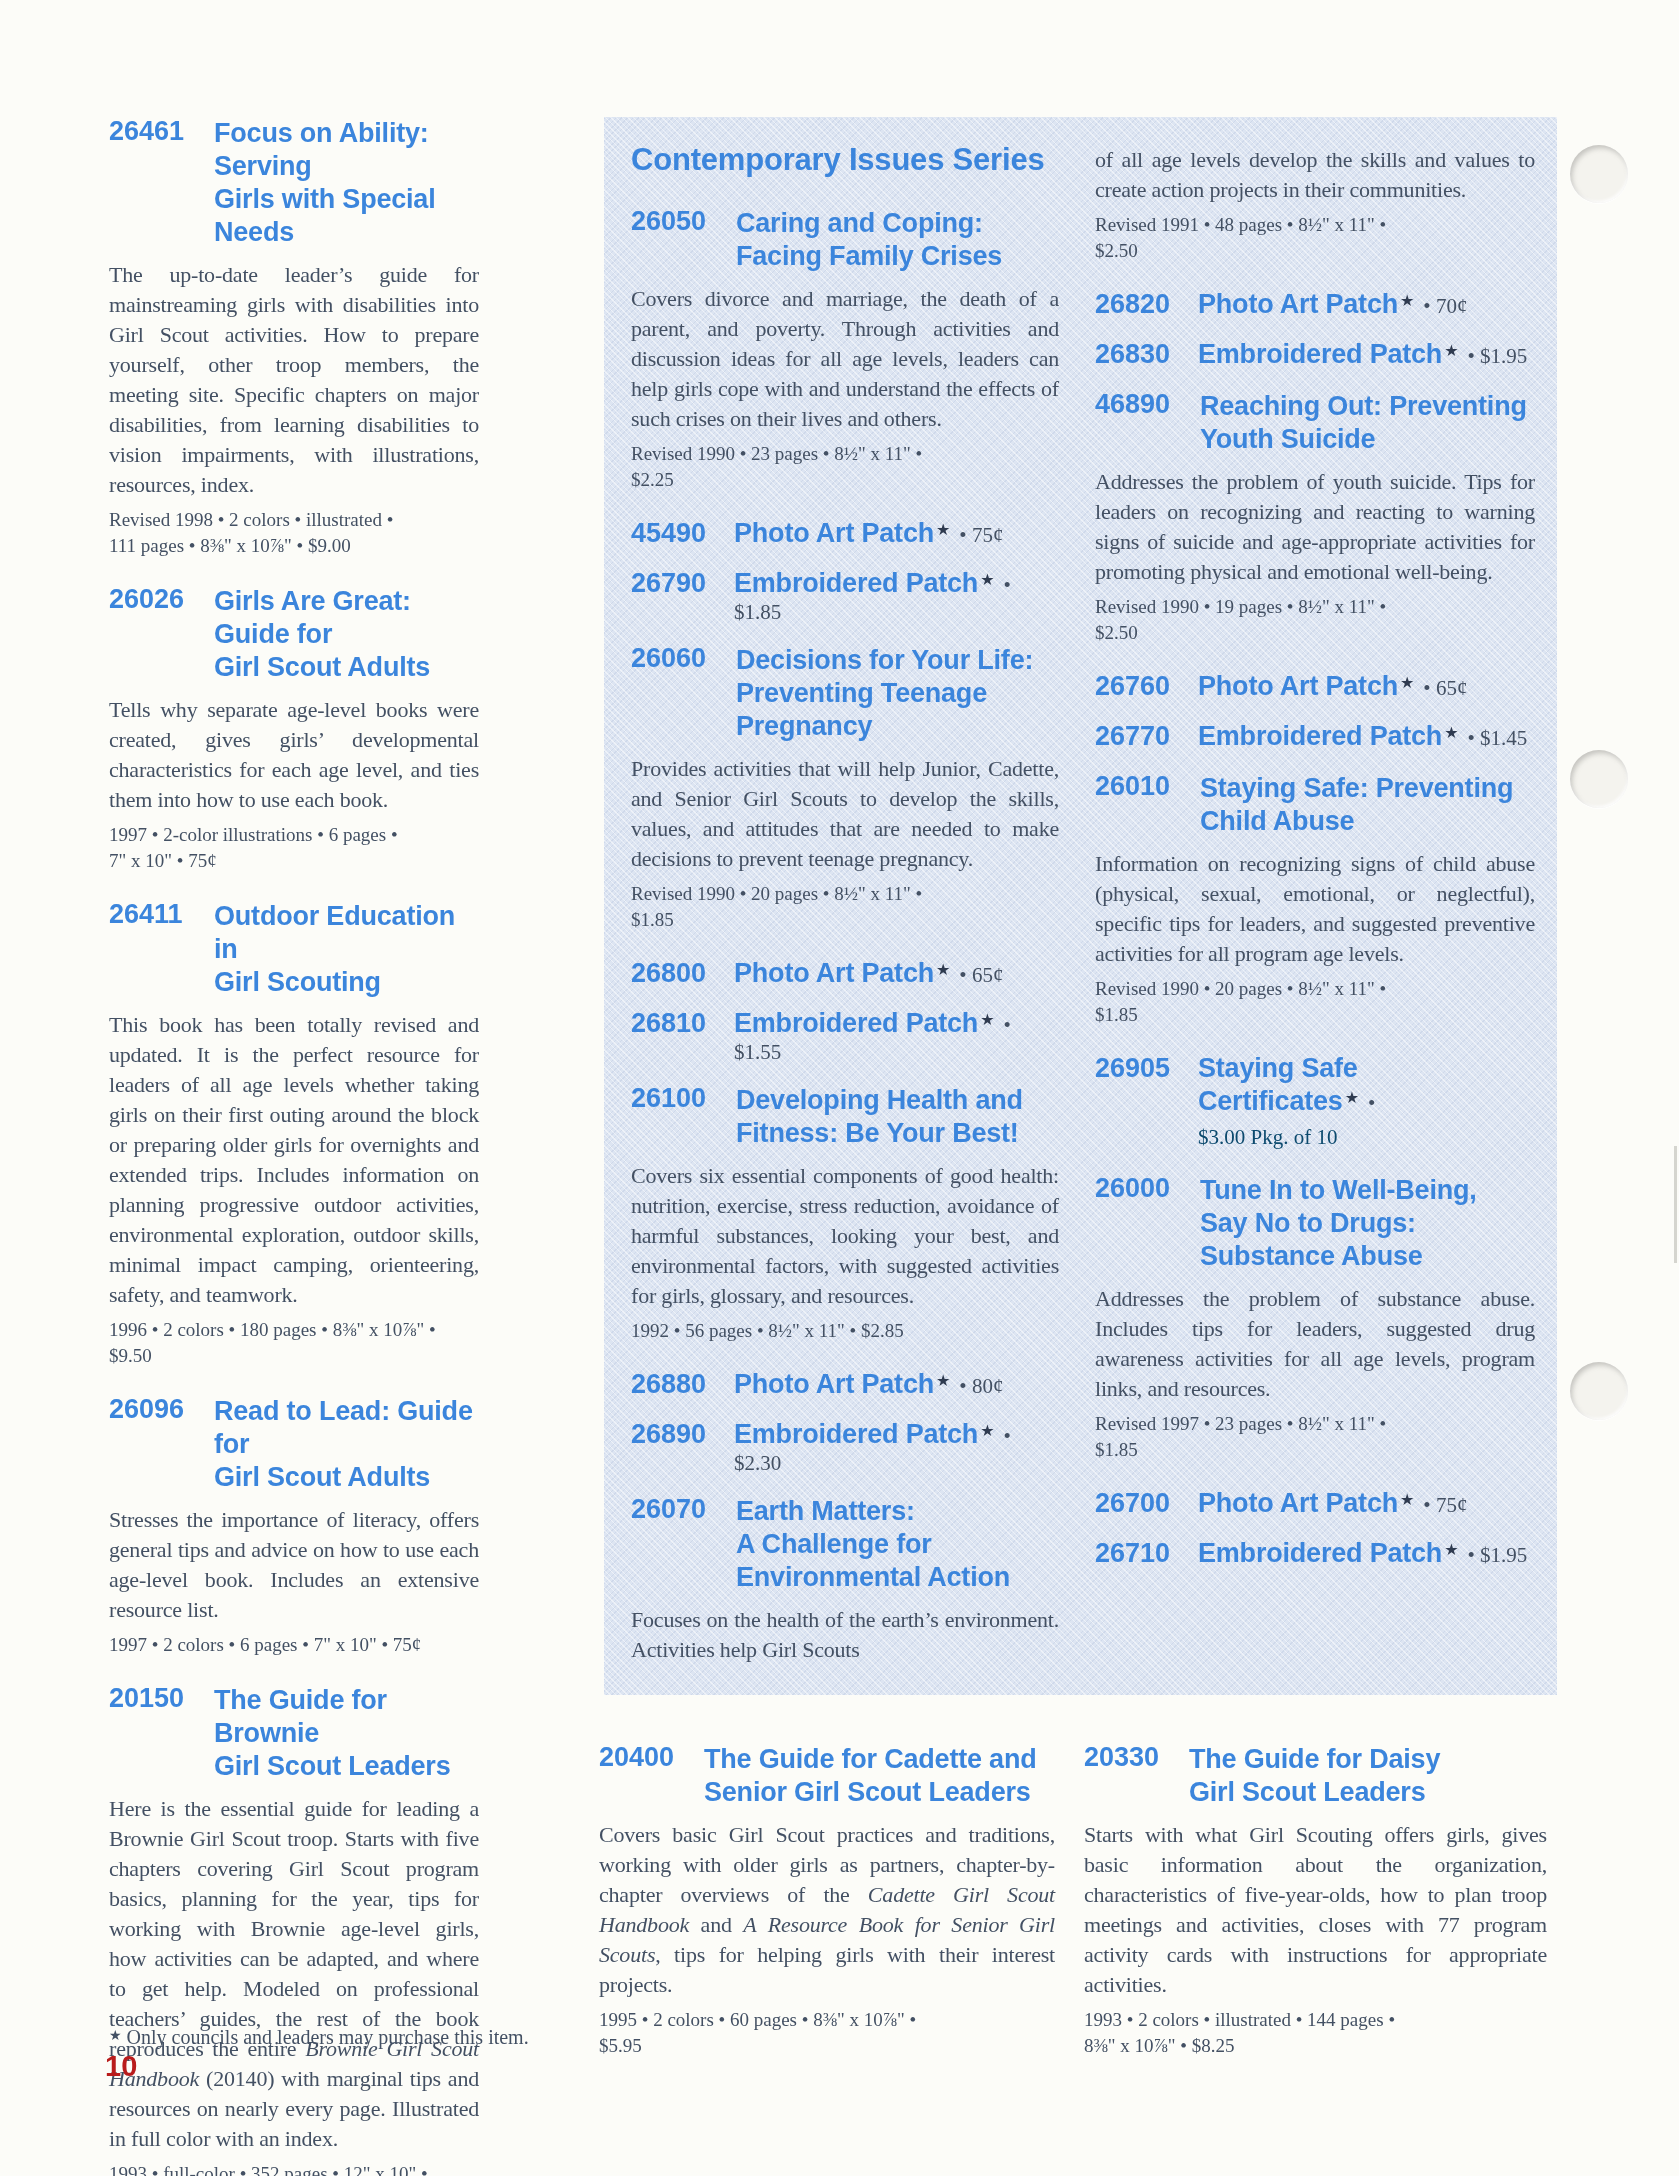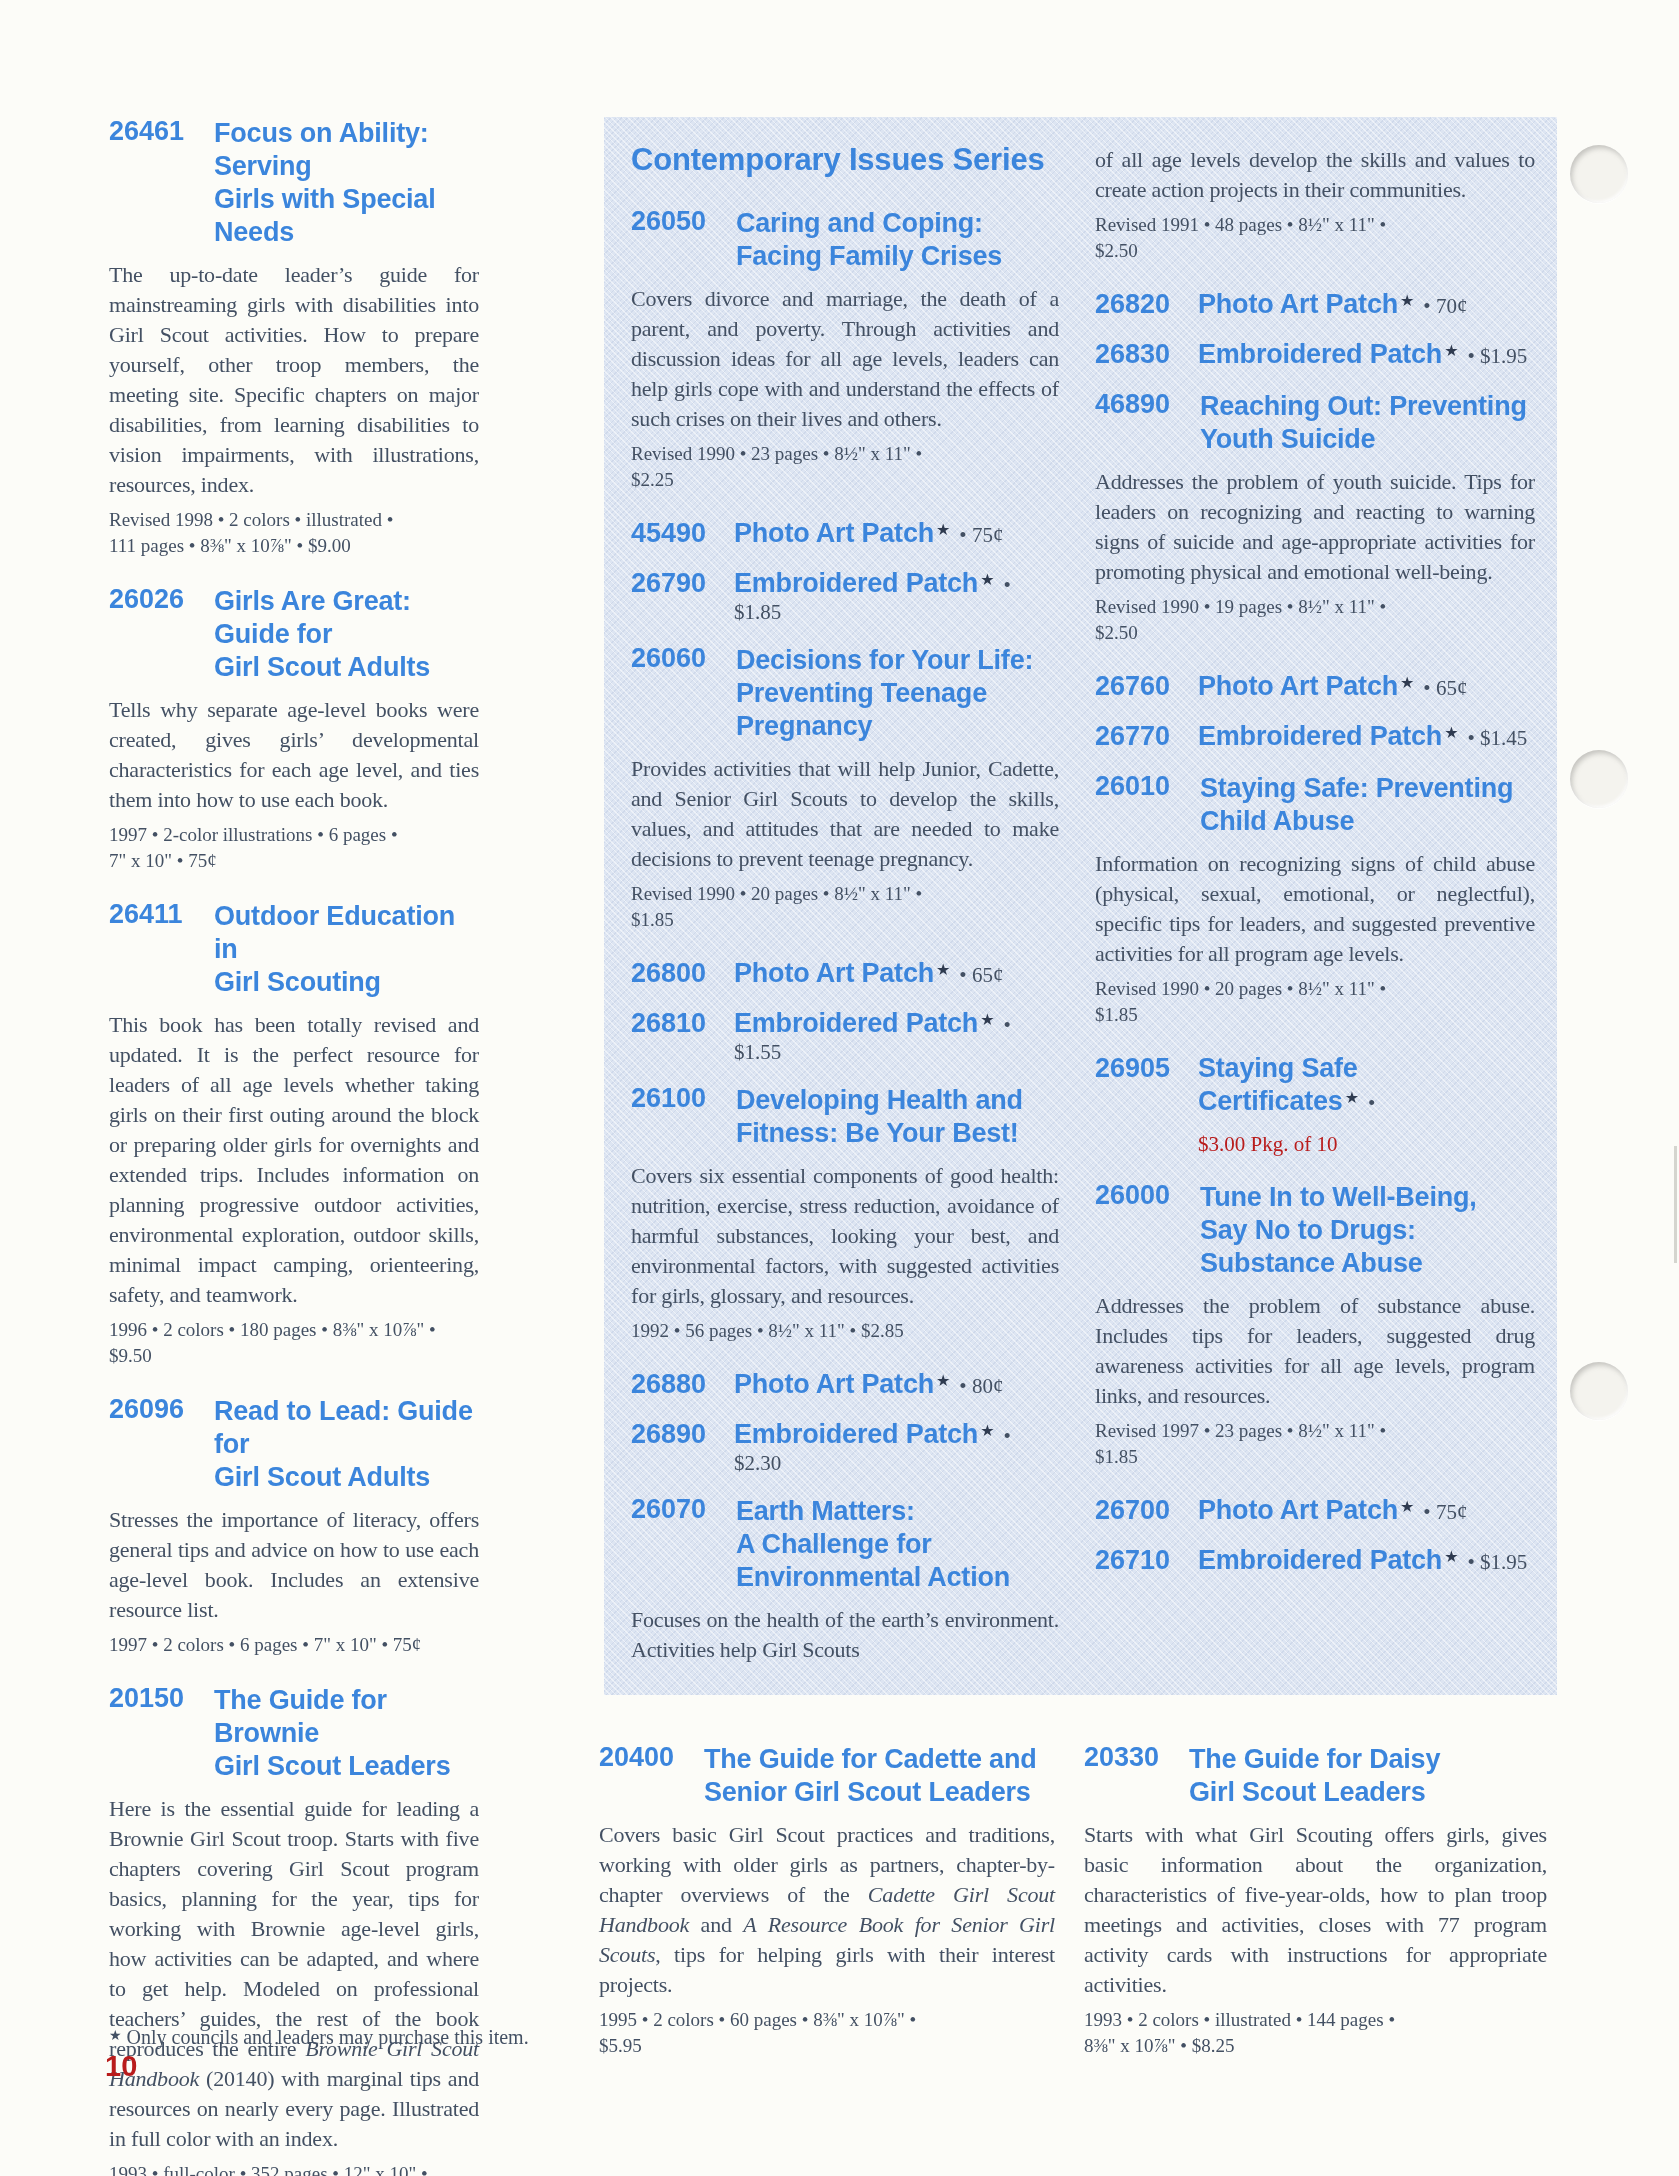--- a/index.html
+++ b/index.html
@@ -51,21 +51,21 @@
   .pbody { }
   .ptitle {
     font-family:"Liberation Sans","DejaVu Sans",sans-serif; font-weight:700;
     color:#3b85dc; font-size:27px; line-height:33px; letter-spacing:-0.2px;
   }
   .star {
     font-family:"DejaVu Sans",sans-serif; font-size:16px; color:#2f3b50;
     vertical-align:7px; margin-left:2px;
   }
   .price { font-size:21px; color:#435063; margin-left:9px; }
-  .price2 { display:block; font-size:21px; line-height:26px; margin-top:13px; color:#b91c1c; }
+  .price2 { display:block; font-size:21px; line-height:26px; margin-top:6px; color:#0c4a6e; }
 
   .footnote {
     position:absolute; left:109px; top:2026px; font-size:20px; color:#435063;
   }
   .footnote .fstar { font-family:"DejaVu Sans",sans-serif; font-size:14px; vertical-align:4px; margin-right:5px; }
   .pagenum {
     position:absolute; left:105px; top:2050px;
     font-family:"Liberation Sans","DejaVu Sans",sans-serif; font-weight:700;
     font-size:29px; color:#b91c1c;
   }

